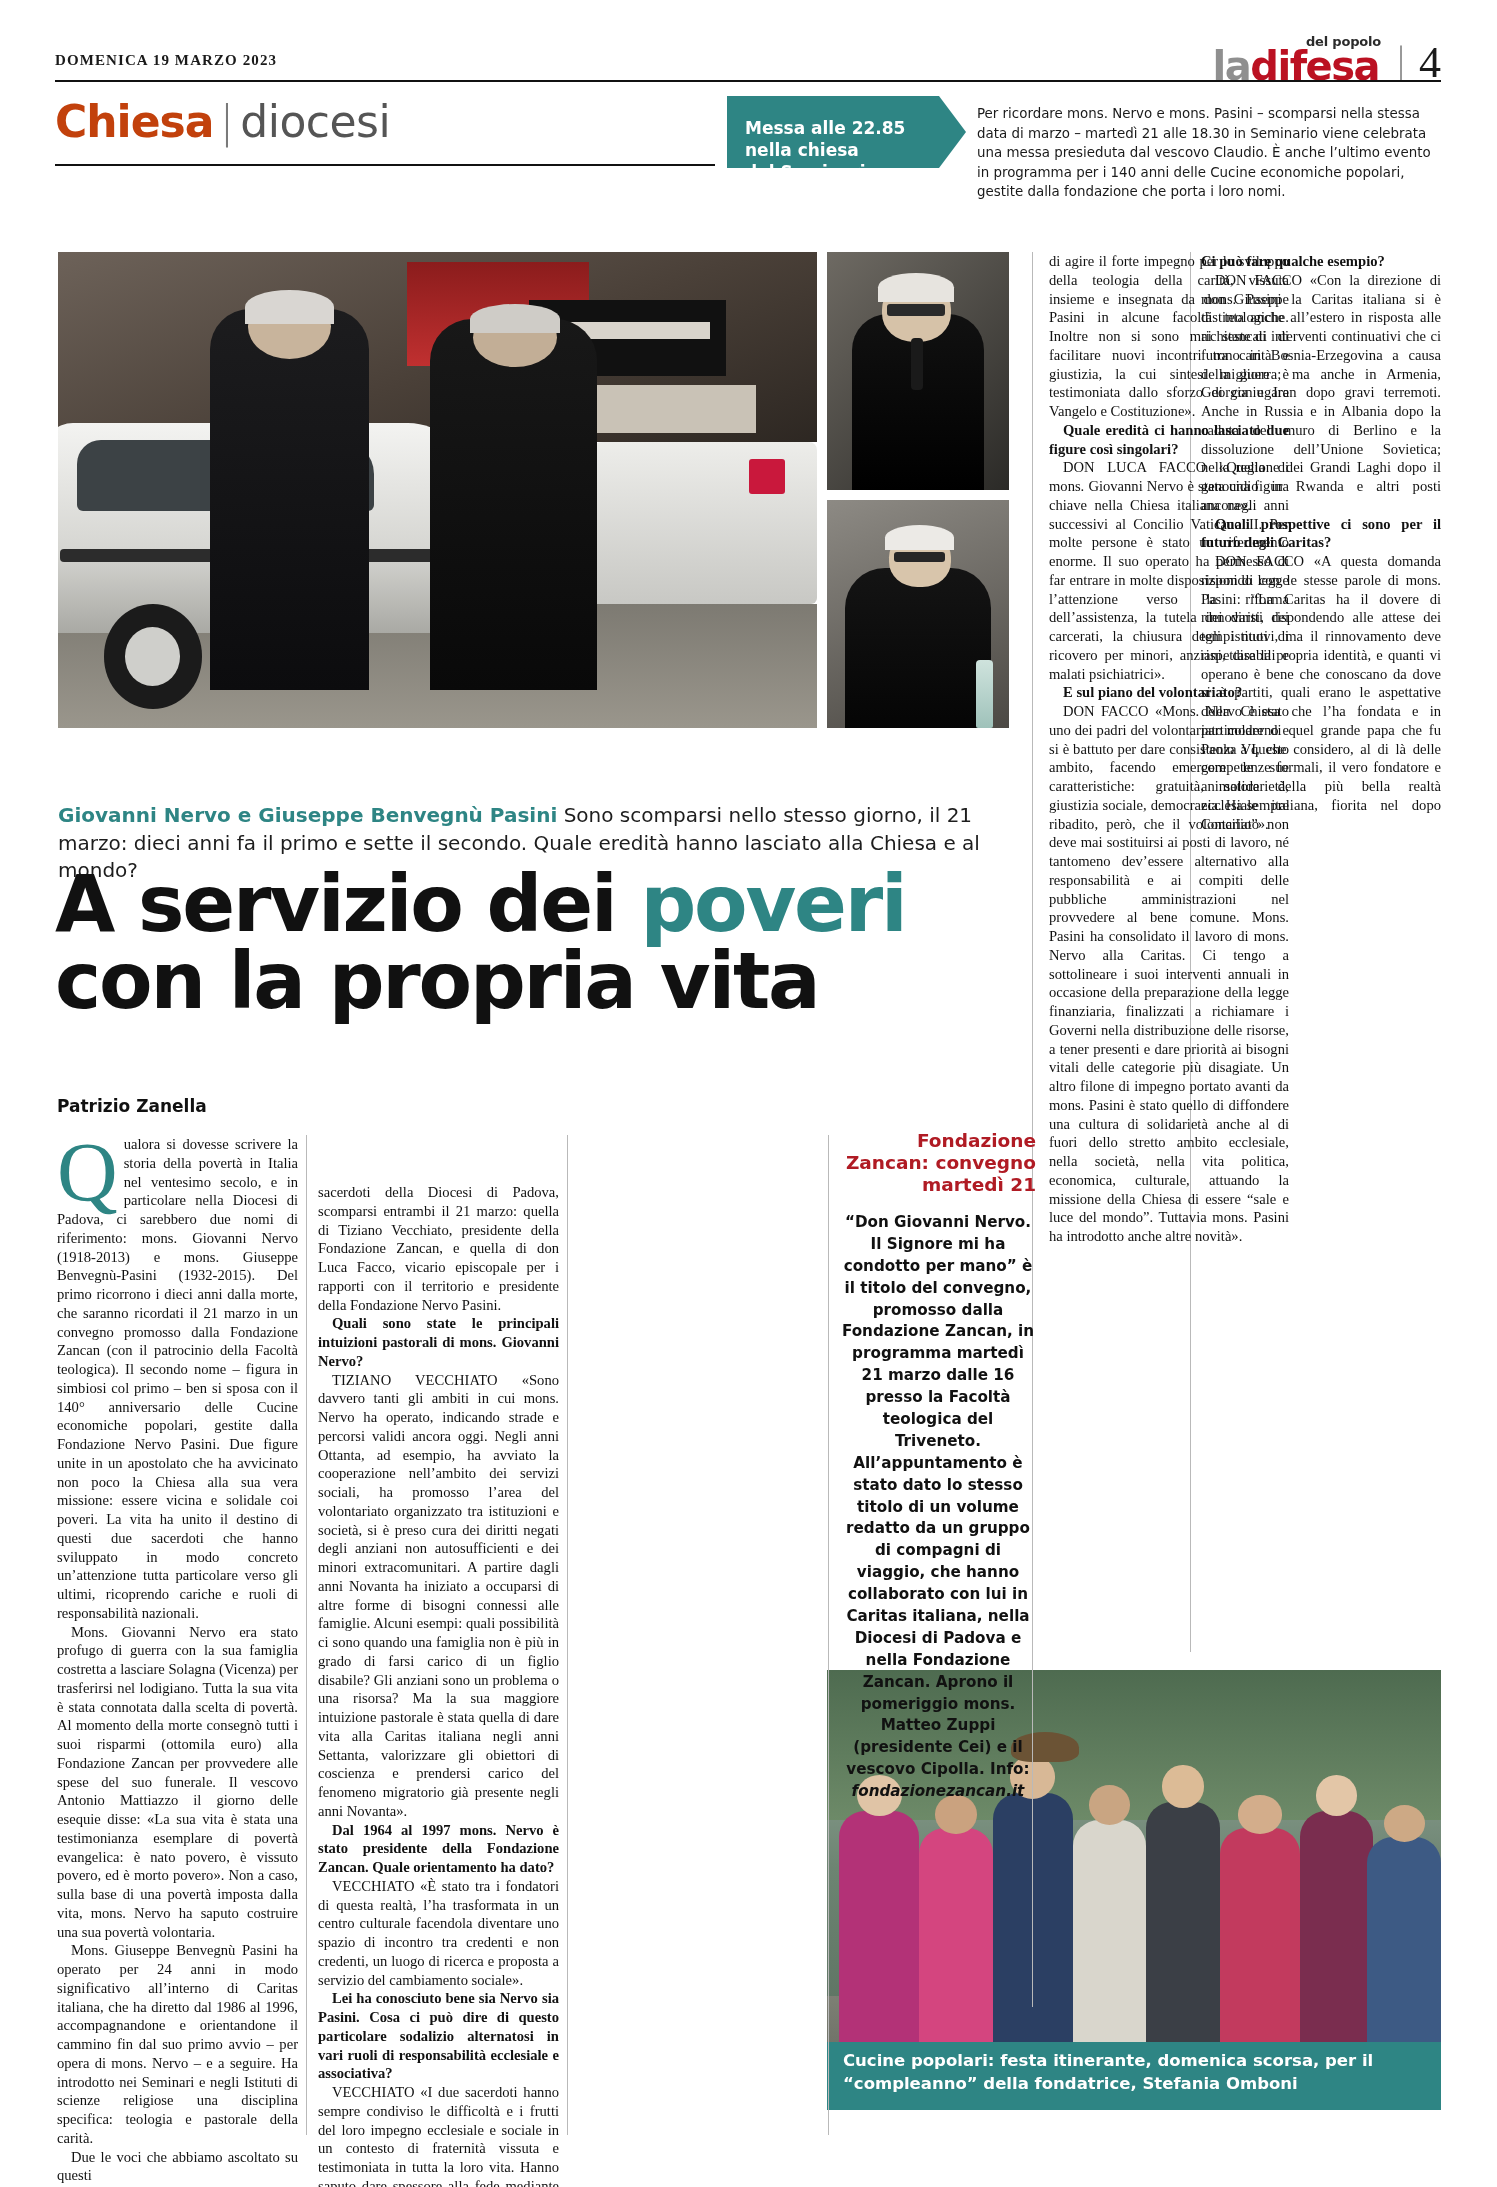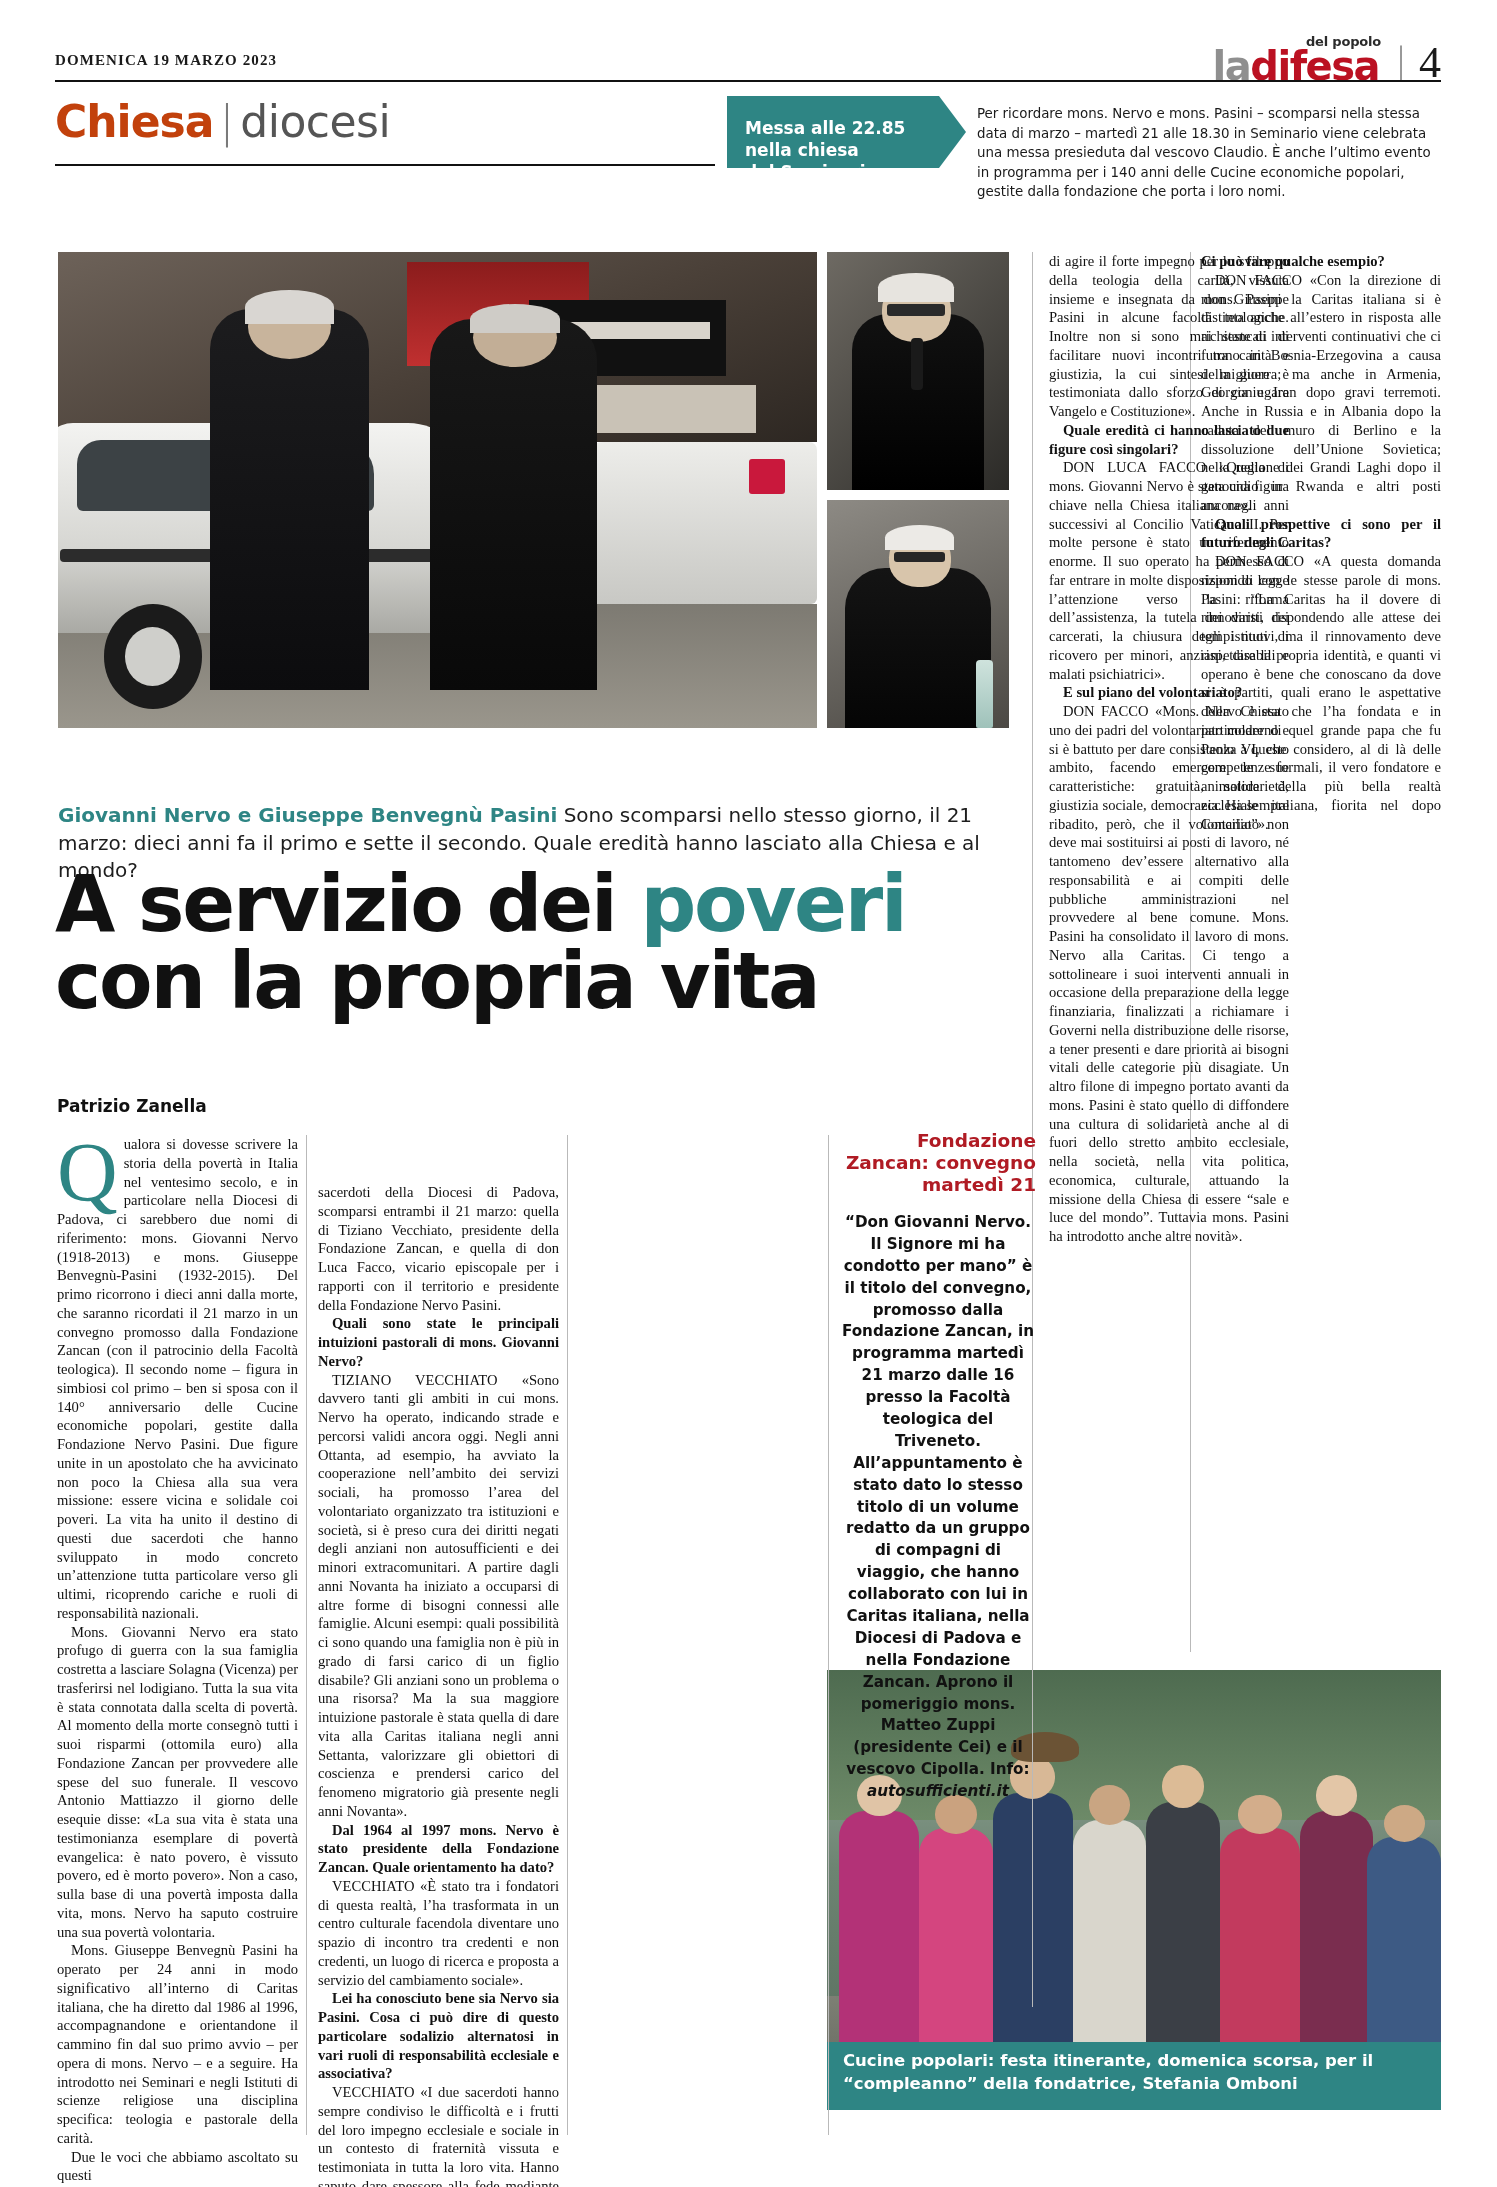--- a/index.html
+++ b/index.html
@@ -398,21 +398,21 @@
     <p><span>VECCHIATO «È stato tra i fondatori di questa realtà, l’ha trasformata in un centro culturale facendola diventare uno spazio di incontro tra credenti e non credenti, un luogo di ricerca e proposta a servizio del cambiamento sociale».</span></p>
     <p><b>Lei ha conosciuto bene sia Nervo sia Pasini. Cosa ci può dire di questo particolare sodalizio alternatosi in vari ruoli di responsabilità ecclesiale e associativa?</b></p>
     <p><span>VECCHIATO «I due sacerdoti hanno sempre condiviso le difficoltà e i frutti del loro impegno ecclesiale e sociale in un contesto di fraternità vissuta e testimoniata in tutta la loro vita. Hanno saputo dare spessore alla fede mediante le opere avviate, dalla costituzione della Caritas italiana e la missione indicata da Paolo VI quando la Caritas fu costituita. Ho sempre apprezzato nel loro modo</span></p>
   </div>
 
   <div class="side-head" style="white-space:pre-line">Fondazione
 Zancan: convegno
 martedì 21</div>
   <div class="side-body">
     <span>“Don Giovanni Nervo. Il Signore mi ha condotto per mano” è il titolo del convegno, promosso dalla Fondazione Zancan, in programma martedì 21 marzo dalle 16 presso la Facoltà teologica del Triveneto. All’appuntamento è stato dato lo stesso titolo di un volume redatto da un gruppo di compagni di viaggio, che hanno collaborato con lui in Caritas italiana, nella Diocesi di Padova e nella Fondazione Zancan. Aprono il pomeriggio mons. Matteo Zuppi (presidente Cei) e il vescovo Cipolla. Info:</span>
-    <span class="ital">autosufficienti.it</span>
+    <span class="ital">fondazionezancan.it</span>
   </div>
 
   <div class="rcol col-5">
     <p class="first"><span>di agire il forte impegno per lo sviluppo della teologia della carità, vissuta insieme e insegnata da don Giuseppe Pasini in alcune facoltà teologiche. Inoltre non si sono mai stancati di facilitare nuovi incontri tra carità e giustizia, la cui sintesi migliore è testimoniata dallo sforzo di coniugare Vangelo e Costituzione».</span></p>
     <p><b>Quale eredità ci hanno lasciato due figure così singolari?</b></p>
     <p><span>DON LUCA FACCO «Quella di mons. Giovanni Nervo è stata una figura chiave nella Chiesa italiana negli anni successivi al Concilio Vaticano II. Per molte persone è stato un riferimento enorme. Il suo operato ha permesso di far entrare in molte disposizioni di legge l’attenzione verso la riforma dell’assistenza, la tutela dei diritti dei carcerati, la chiusura degli istituti di ricovero per minori, anziani, disabili e malati psichiatrici».</span></p>
     <p><b>E sul piano del volontariato?</b></p>
     <p><span>DON FACCO «Mons. Nervo è stato uno dei padri del volontariato moderno e si è battuto per dare consistenza a questo ambito, facendo emergere le sue caratteristiche: gratuità, solidarietà, giustizia sociale, democrazia. Ha sempre ribadito, però, che il volontariato non deve mai sostituirsi ai posti di lavoro, né tantomeno dev’essere alternativo alla responsabilità e ai compiti delle pubbliche amministrazioni nel provvedere al bene comune. Mons. Pasini ha consolidato il lavoro di mons. Nervo alla Caritas. Ci tengo a sottolineare i suoi interventi annuali in occasione della preparazione della legge finanziaria, finalizzati a richiamare i Governi nella distribuzione delle risorse, a tener presenti e dare priorità ai bisogni vitali delle categorie più disagiate. Un altro filone di impegno portato avanti da mons. Pasini è stato quello di diffondere una cultura di solidarietà anche al di fuori dello stretto ambito ecclesiale, nella società, nella vita politica, economica, culturale, attuando la missione della Chiesa di essere “sale e luce del mondo”. Tuttavia mons. Pasini ha introdotto anche altre novità».</span></p>
   </div>
 

